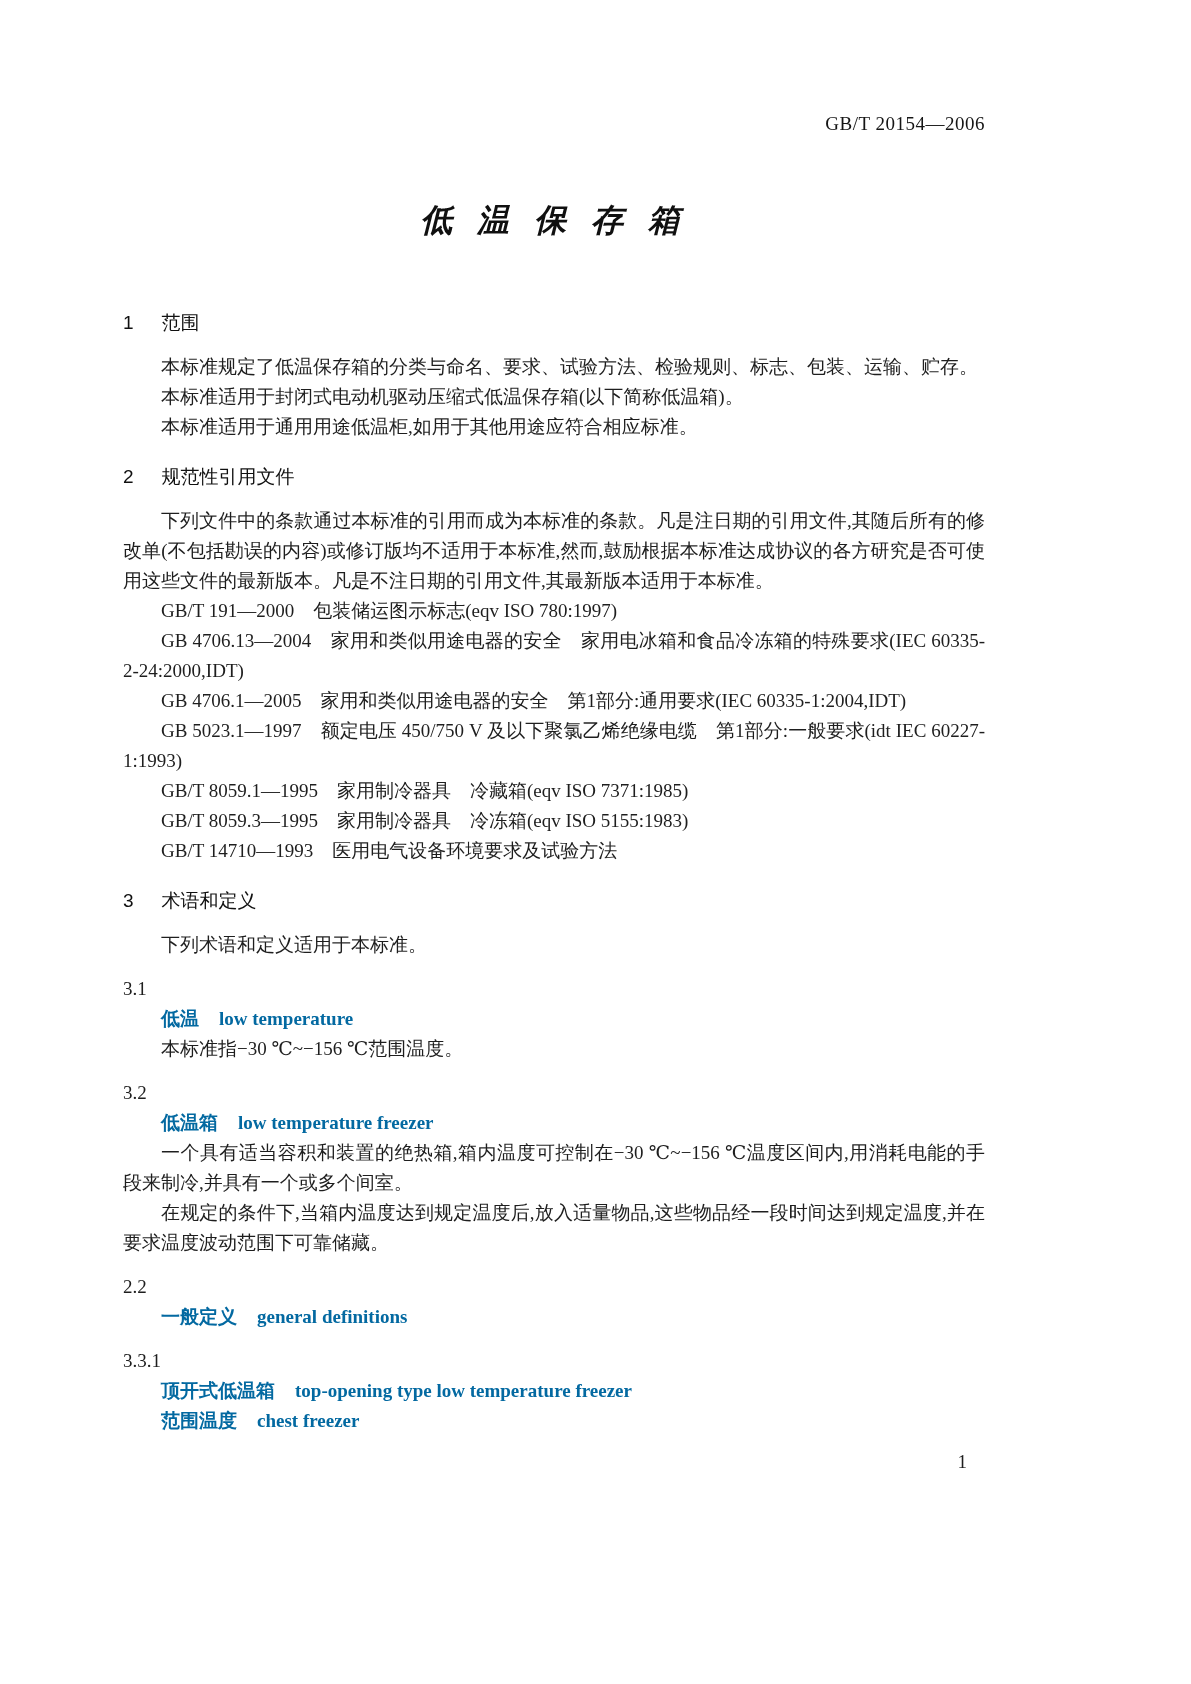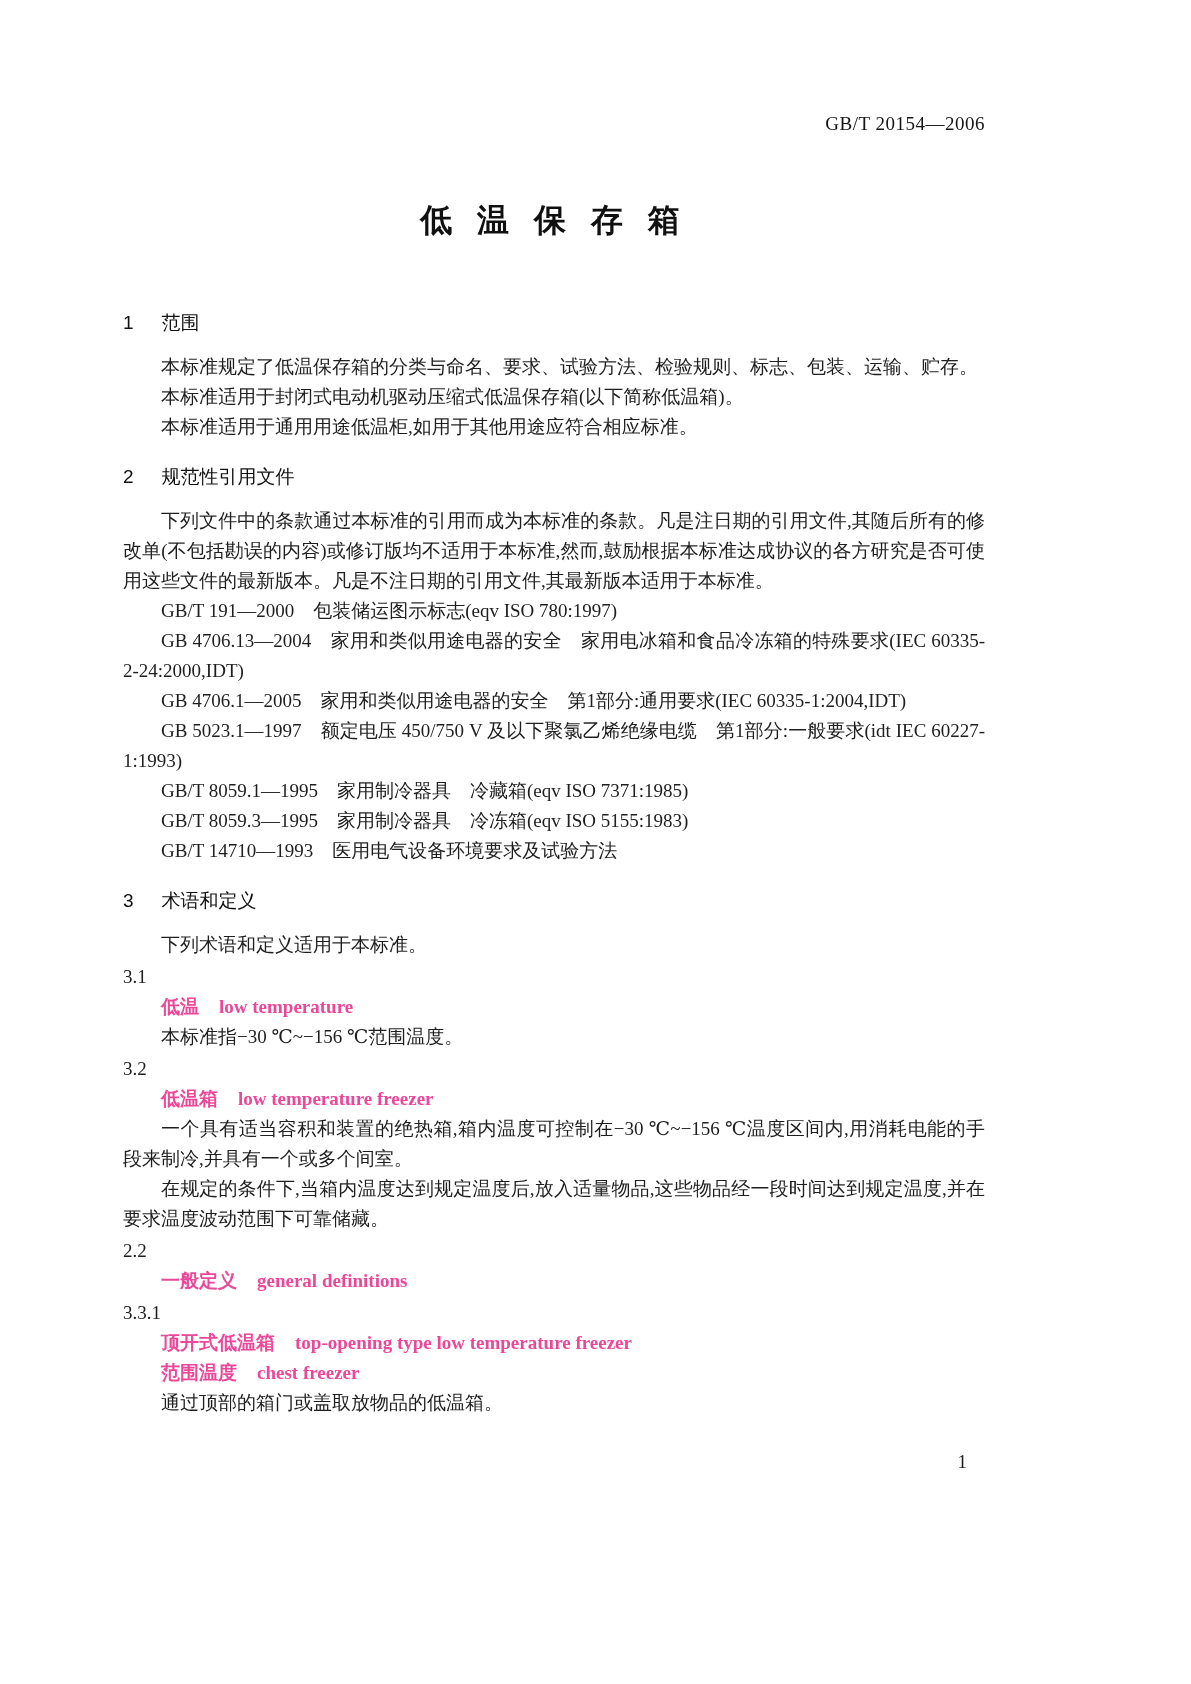--- a/index.html
+++ b/index.html
@@ -27,20 +27,21 @@
   }
   .doc-title {
     margin: 62px 0 0 0;
     text-align: center;
     font-family: "Liberation Sans", "DejaVu Sans", sans-serif;
     font-weight: bold;
     font-size: 32px;
     letter-spacing: 8px;
     line-height: 44px;
     color: #101010;
+    font-style: italic;
   }
   .sec-heading {
     font-family: "Liberation Sans", "DejaVu Sans", sans-serif;
     font-weight: normal;
     font-size: 19px;
     line-height: 26px;
     color: #101010;
     margin: 22px 0 16px 0;
   }
   .sec-heading.first {
@@ -51,31 +52,31 @@
     margin-right: 28px;
   }
   .para {
     margin: 0;
     font-size: 19px;
     line-height: 30px;
     text-indent: 2em;
     text-align: justify;
   }
   .clause-num {
-    margin-top: 2px;
+    margin-top: 14px;
     font-size: 19px;
     line-height: 30px;
     font-family: Liberation Serif, serif;
   }
   .term-line {
     padding-left: 38px;
     font-size: 19px;
     line-height: 30px;
     font-weight: bold;
-    color: #ec4899;
+    color: #0369a1;
   }
   .term-zh {
     font-family: "Liberation Sans", "DejaVu Sans", sans-serif;
     margin-right: 20px;
   }
   .term-en {
     font-family: "Liberation Serif", "DejaVu Serif", serif;
   }
   .page-number {
     position: absolute;
@@ -136,17 +137,16 @@
     <span class="term-zh">一般定义</span><span class="term-en">general definitions</span>
   </div>
 
   <div class="clause-num">3.3.1</div>
   <div class="term-line">
     <span class="term-zh">顶开式低温箱</span><span class="term-en">top-opening type low temperature freezer</span>
   </div>
   <div class="term-line">
     <span class="term-zh">范围温度</span><span class="term-en">chest freezer</span>
   </div>
-  <p class="para">通过顶部的箱门或盖取放物品的低温箱。</p>
 
   <div class="page-number">1</div>
 
 </div>
 
 </body></html>

